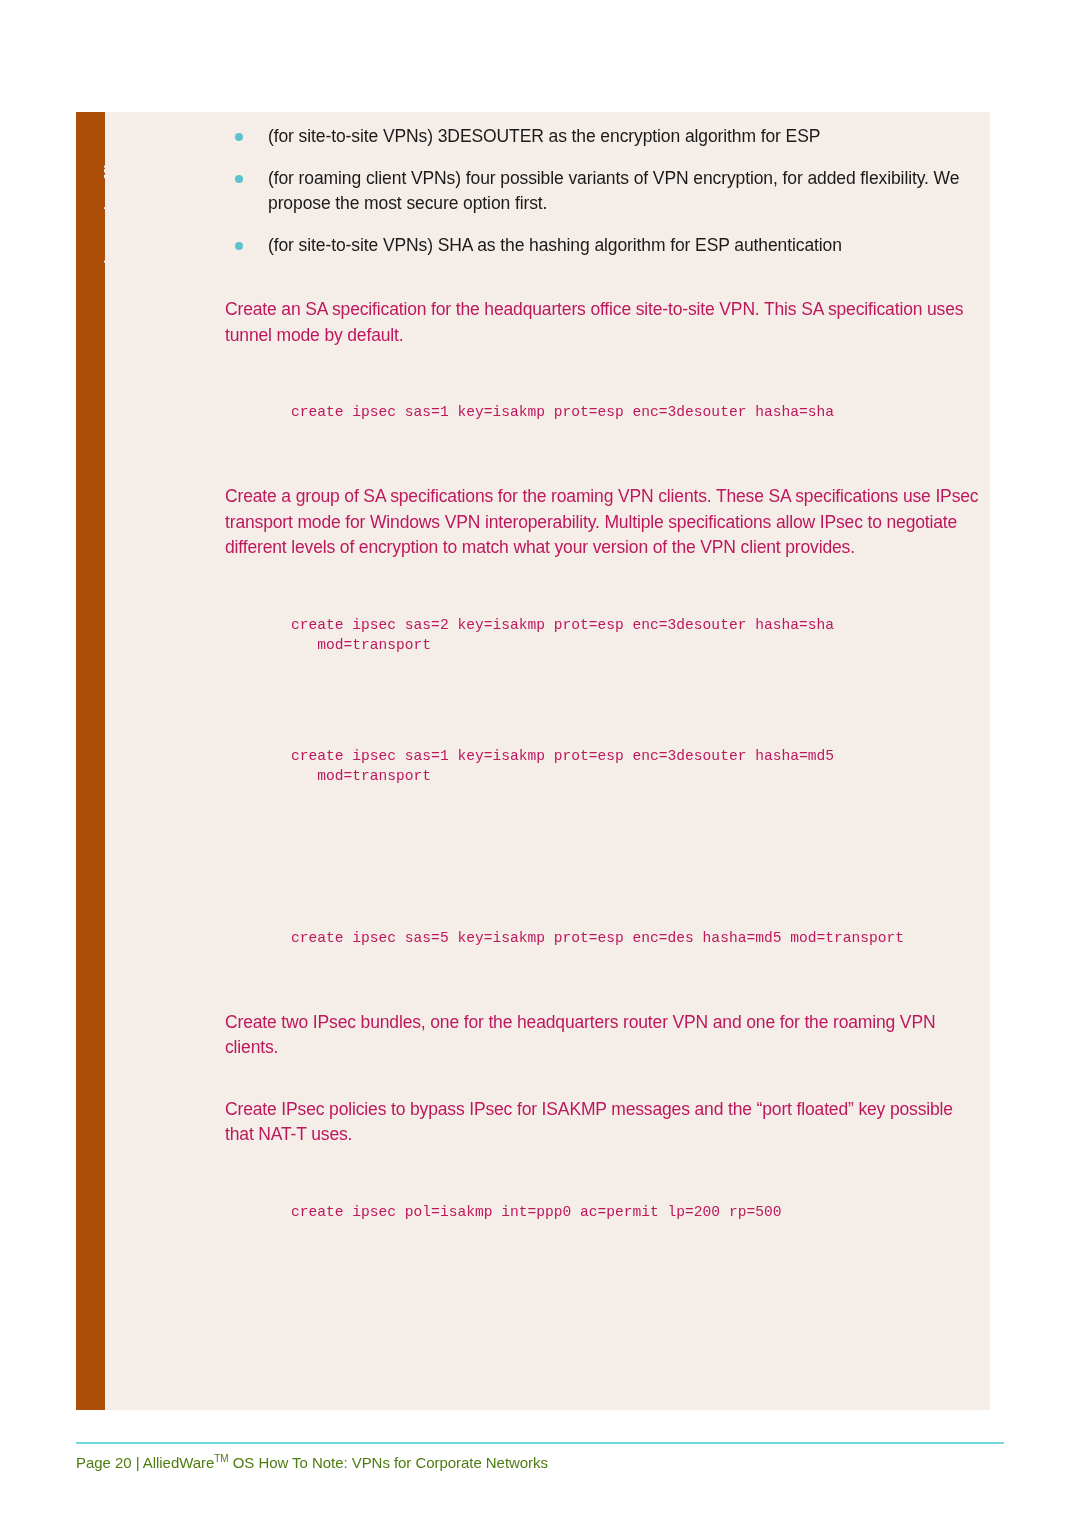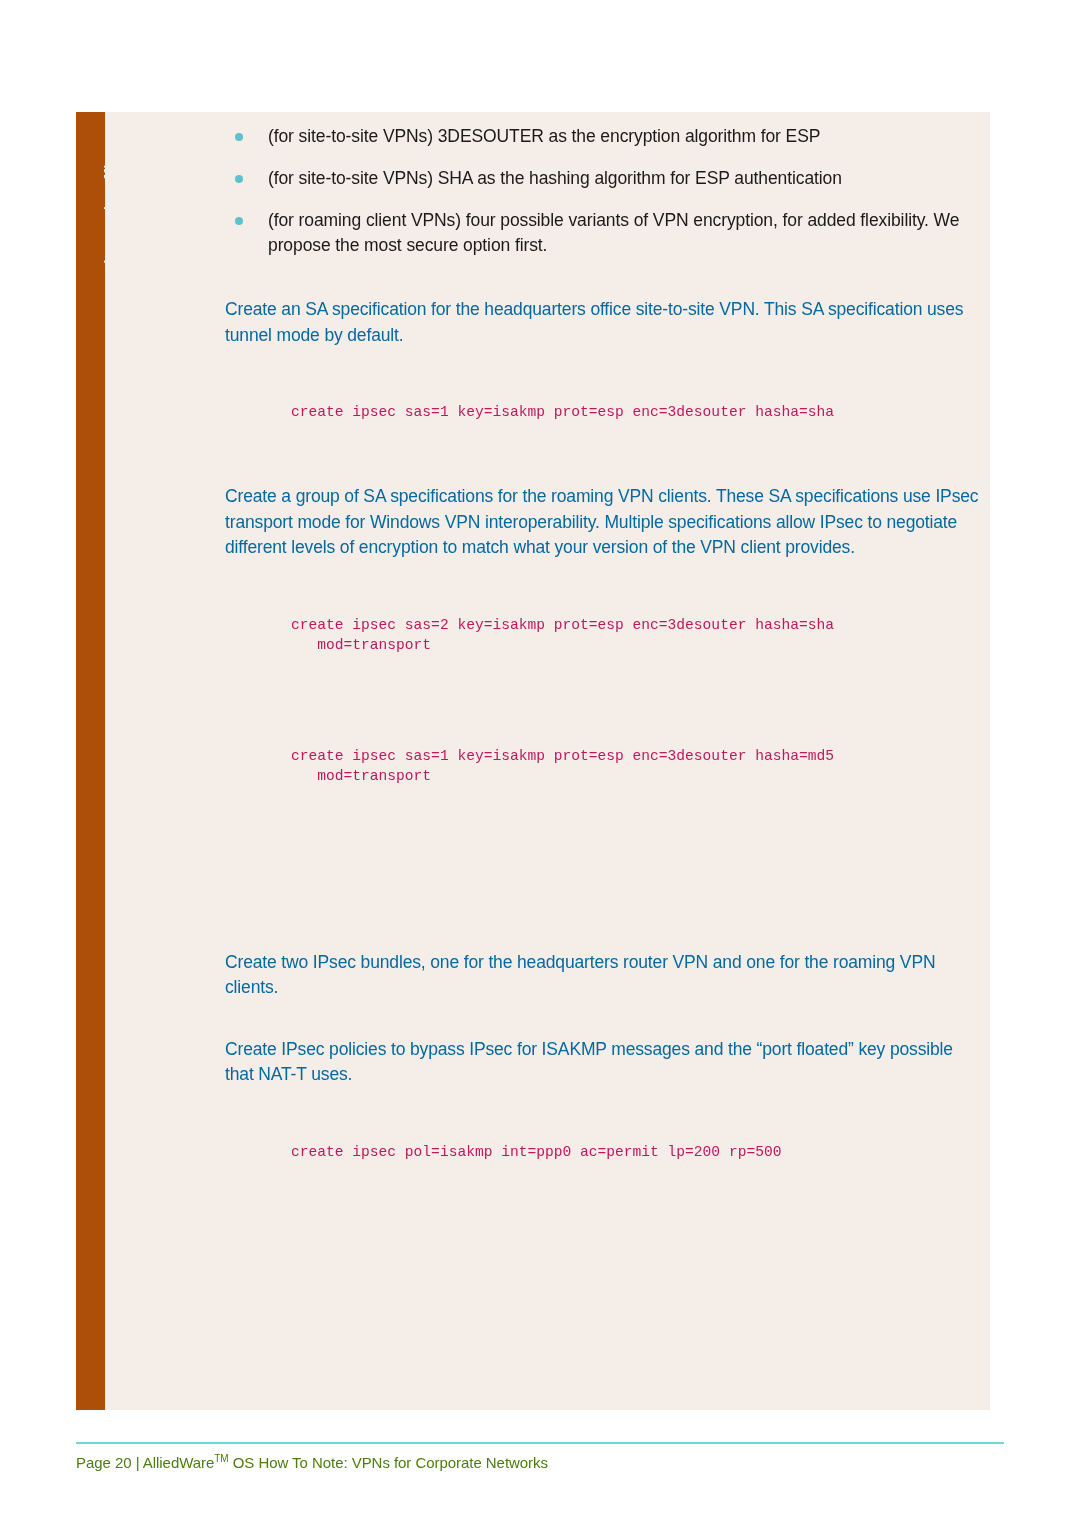--- a/index.html
+++ b/index.html
@@ -87,21 +87,21 @@
     width: 8px;
     height: 8px;
     border-radius: 50%;
     background: #5BC2CE;
   }
 
   
   .para {
     font-size: 17.5px;
     line-height: 25.5px;
-    color: #0369a1;
+    color: #be185d;
     letter-spacing: -0.15px;
     margin: 0;
   }
 
   
   .code-block {
     font-family: "Liberation Mono", "DejaVu Sans Mono", monospace;
     font-size: 14.6px;
     line-height: 20px;
     color: #be185d;
@@ -155,25 +155,25 @@
 
       <div class="spacer-12"></div>
 
       <ul class="bullet-list">
         <li class="bullet-item">
           <span class="bullet-dot"></span>
           <span>(for site-to-site VPNs) 3DESOUTER as the encryption algorithm for ESP</span>
         </li>
         <li class="bullet-item">
           <span class="bullet-dot"></span>
-          <span>(for site-to-site VPNs) SHA as the hashing algorithm for ESP authentication</span>
+          <span>(for roaming client VPNs) four possible variants of VPN encryption, for added flexibility. We propose the most secure option first.</span>
         </li>
         <li class="bullet-item">
           <span class="bullet-dot"></span>
-          <span>(for roaming client VPNs) four possible variants of VPN encryption, for added flexibility. We propose the most secure option first.</span>
+          <span>(for site-to-site VPNs) SHA as the hashing algorithm for ESP authentication</span>
         </li>
       </ul>
 
       <div class="spacer-22"></div>
 
       <p class="para">Create an SA specification for the headquarters office site-to-site VPN. This SA specification uses tunnel mode by default.</p>
       <div class="spacer-14"></div>
       <div class="code-block">
         <div class="code-line">create ipsec sas=1 key=isakmp prot=esp enc=3desouter hasha=sha</div>
       </div>
@@ -183,20 +183,21 @@
       <p class="para">Create a group of SA specifications for the roaming VPN clients. These SA specifications use IPsec transport mode for Windows VPN interoperability.  Multiple specifications allow IPsec to negotiate different levels of encryption to match what your version of the VPN client provides.</p>
       <div class="spacer-14"></div>
       <div class="code-block">
         <div class="code-line">create ipsec sas=2 key=isakmp prot=esp enc=3desouter hasha=sha
    mod=transport</div>
         <div class="code-gap"></div>
         <div class="code-line">create ipsec sas=1 key=isakmp prot=esp enc=3desouter hasha=md5
    mod=transport</div>
         <div class="code-gap"></div>
         <div class="code-gap"></div>
+        <div class="code-line">create ipsec sas=5 key=isakmp prot=esp enc=des hasha=md5 mod=transport</div>
       </div>
 
       <div class="spacer-22"></div>
 
       <p class="para">Create two IPsec bundles, one for the headquarters router VPN and one for the roaming VPN clients.</p>
       <div class="spacer-14"></div>
 
       <div class="spacer-22"></div>
 
       <p class="para">Create IPsec policies to bypass IPsec for ISAKMP messages and the “port floated” key possible that NAT-T uses.</p>

